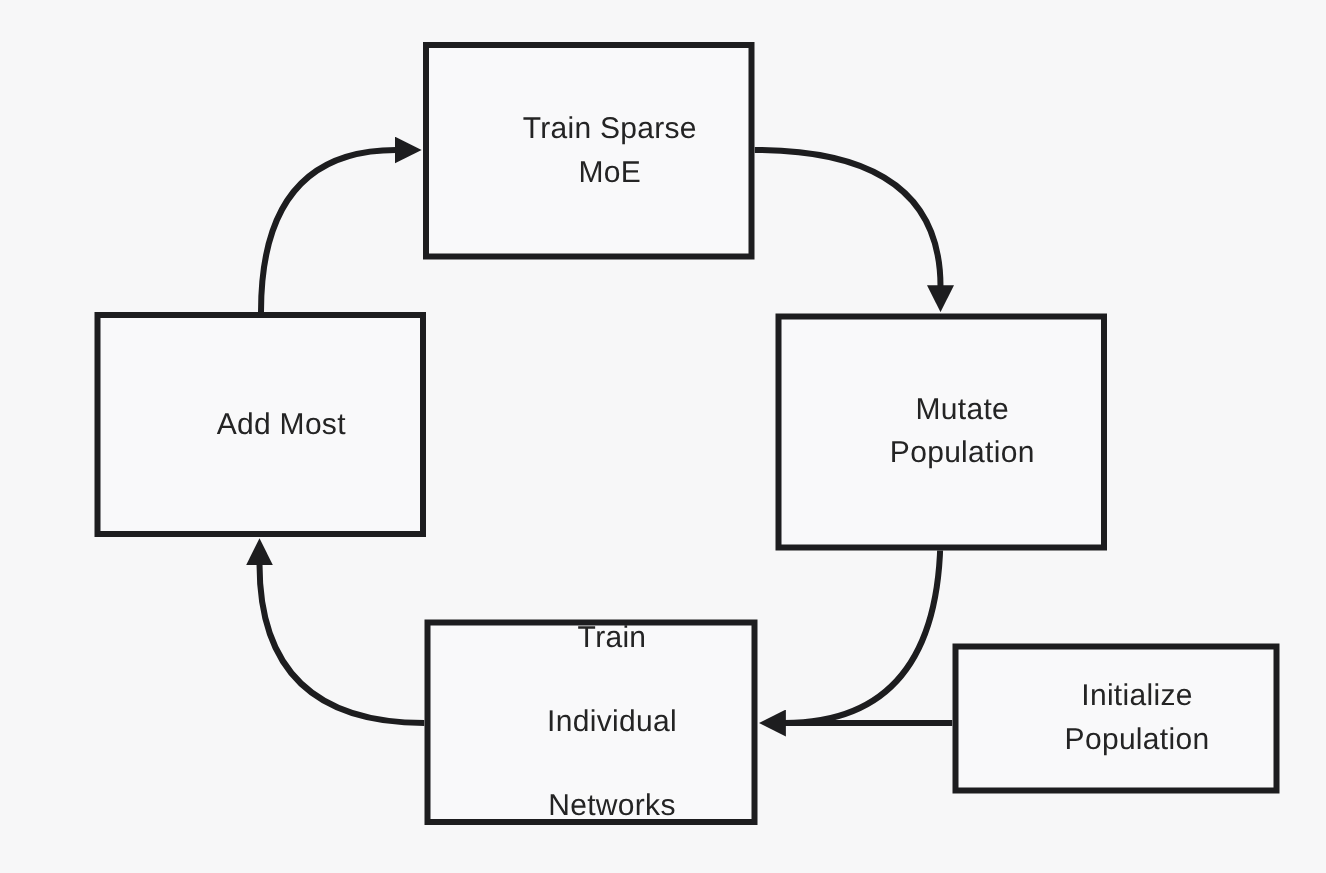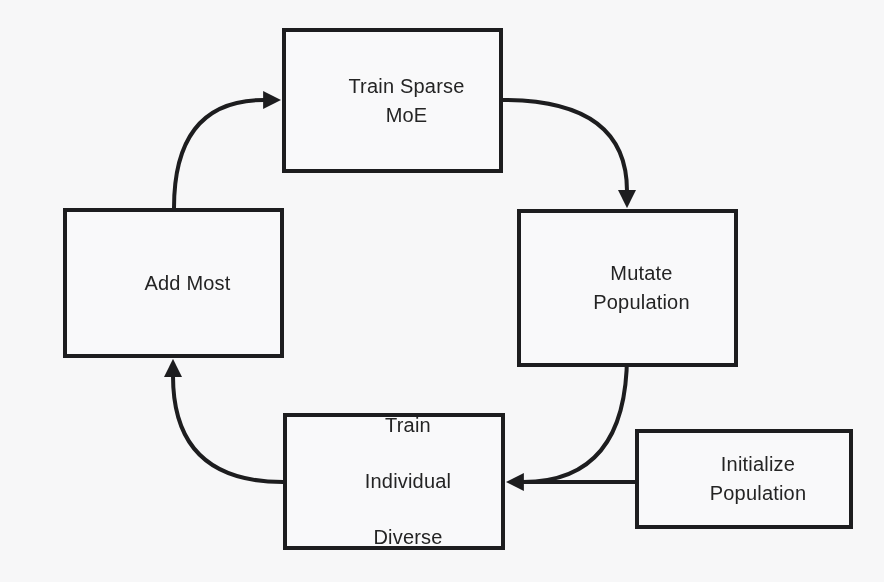--- a/index.html
+++ b/index.html
@@ -80,21 +80,21 @@
     <div>Population</div>
   </div>
 
   <div class="node node-add-most-diverse">
     <div>Add Most</div>
   </div>
 
   <div class="node node-train-individual">
     <div>Train</div>
     <div>Individual</div>
-    <div>Diverse</div>
+    <div>Networks</div>
   </div>
 
   <div class="node node-initialize-population">
     <div>Initialize</div>
     <div>Population</div>
   </div>
 
 </div>
 
 </body></html>

